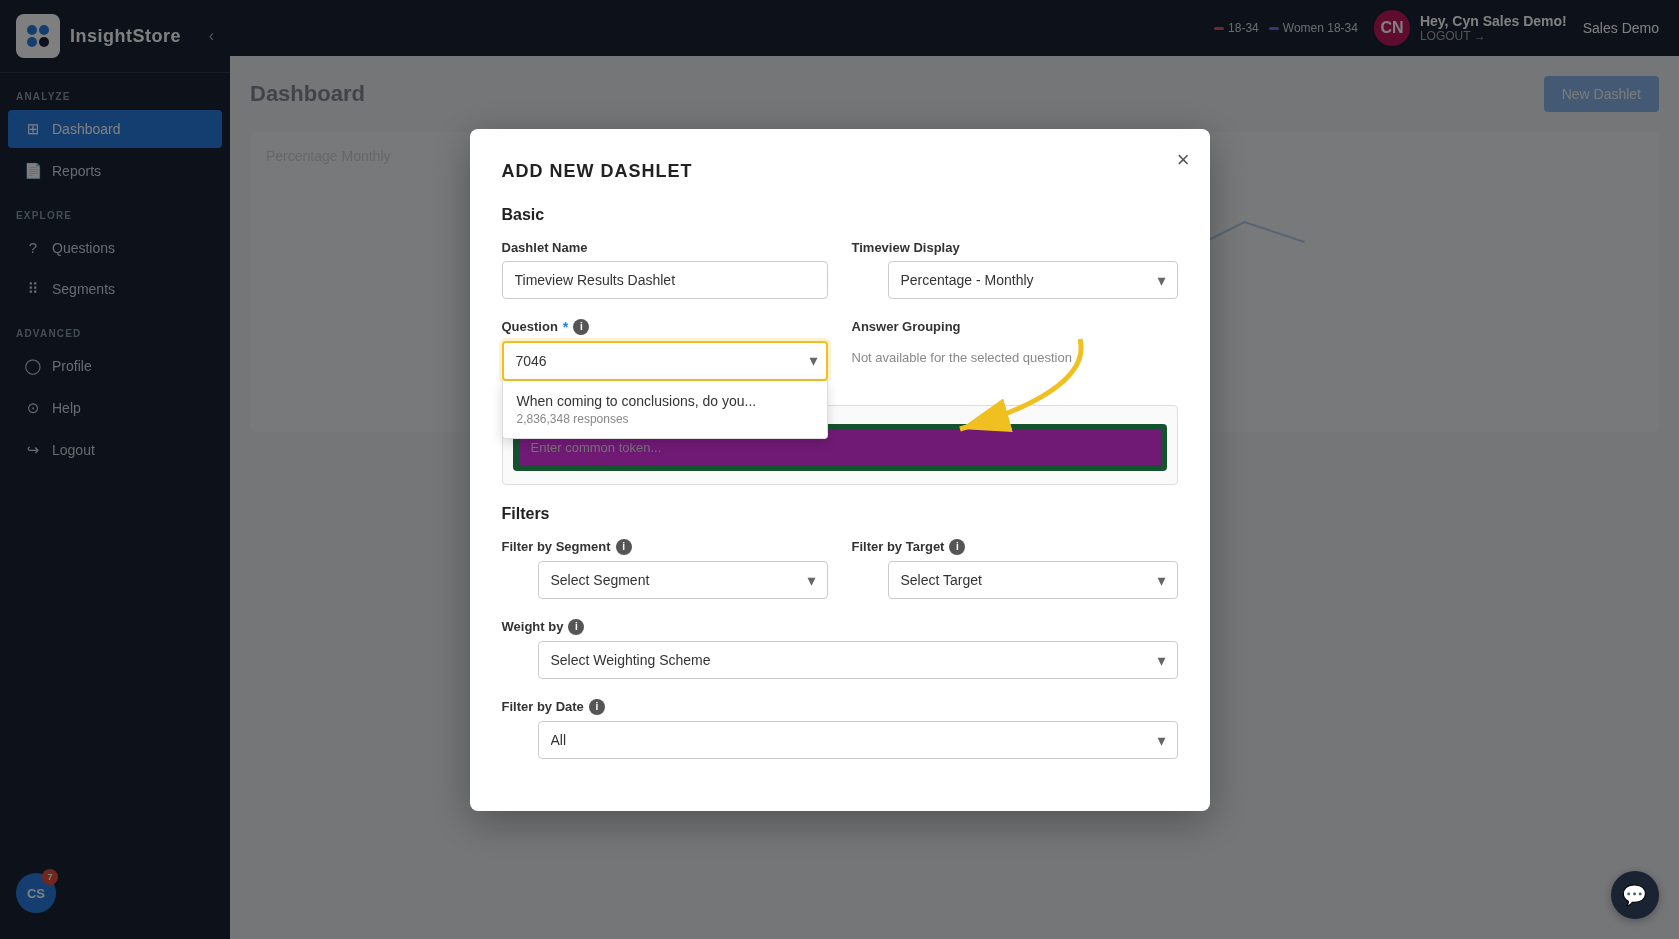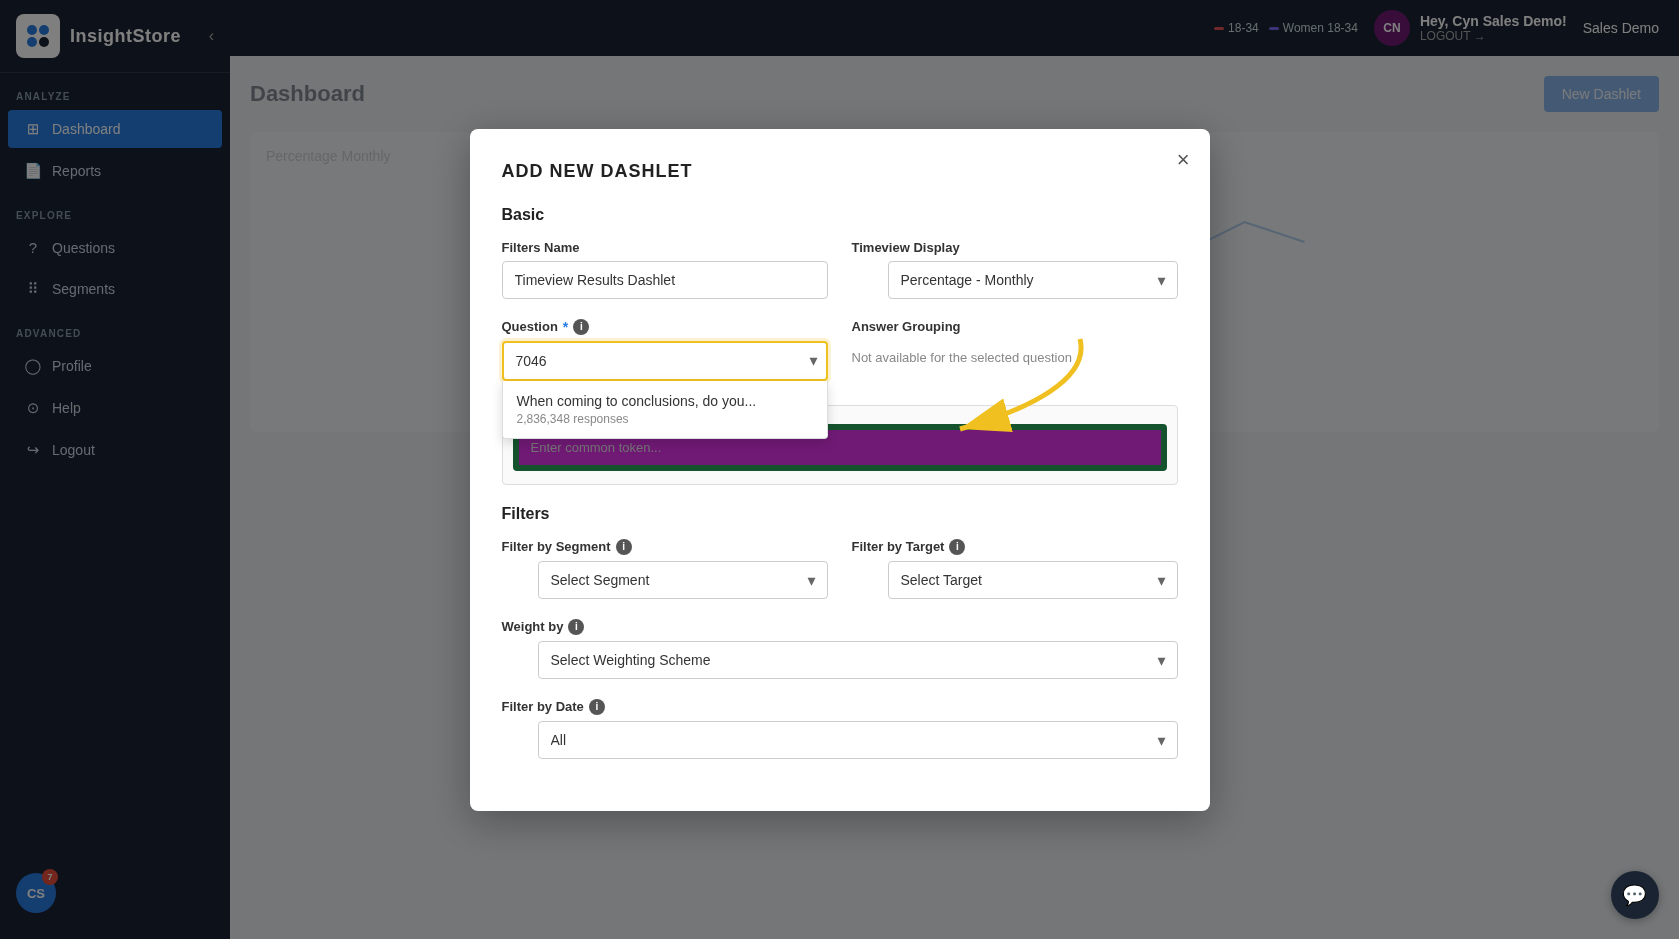--- a/index.html
+++ b/index.html
@@ -133,25 +133,25 @@
     .top-bar-user {
       display: flex;
       align-items: center;
       gap: 10px;
       color: #fff;
     }
     .top-bar-avatar {
       width: 36px;
       height: 36px;
       border-radius: 50%;
-      background: #701a75;
+      background: #be185d;
       display: flex;
       align-items: center;
       justify-content: center;
-      font-size: 12px;
+      font-size: 16px;
       font-weight: 700;
       color: #fff;
     }
     .top-bar-name {
       font-size: 14px;
       font-weight: 600;
       color: #fff;
     }
     .top-bar-logout {
       font-size: 12px;
@@ -540,21 +540,21 @@
   <div class="modal">
     <button class="modal-close">×</button>
     <div class="modal-title">ADD NEW DASHLET</div>
 
     <div class="section-title">Basic</div>
 
     <div class="form-row">
 
       <div class="form-group">
         <label class="form-label">
-          <span>Filters Name</span>
+          <span>Dashlet Name</span>
         </label>
         <input type="text" class="form-input" value="Timeview Results Dashlet" style="">
       </div>
 
       <div class="form-group">
         <label class="form-label">
           <span>Timeview Display</span>
         </label>
         <div class="select-wrapper">
           <select class="form-select">

